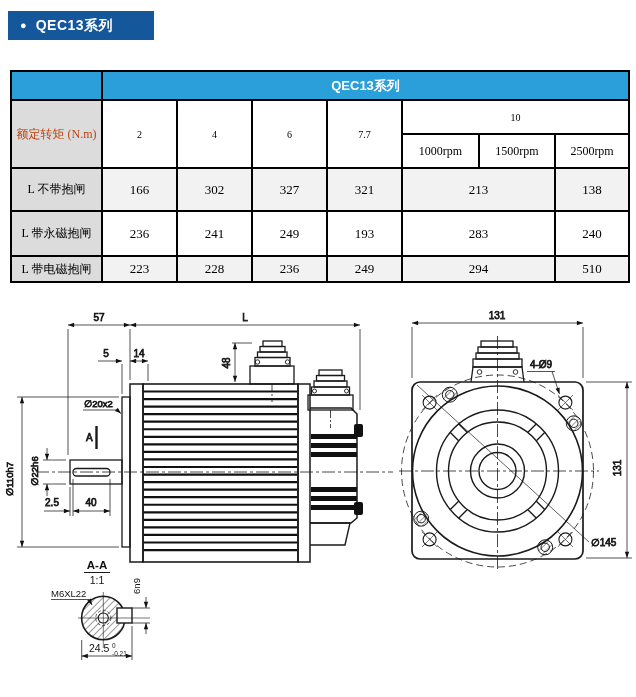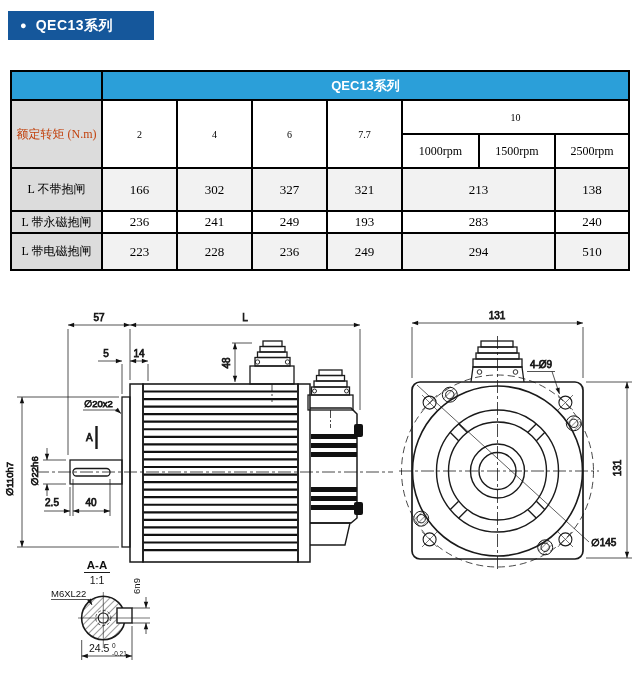--- a/index.html
+++ b/index.html
@@ -68,30 +68,30 @@
     </tr>
     <tr class="stripe" style="height:43px">
       <td class="lbl">L 不带抱闸</td>
       <td class="val">166</td>
       <td class="val">302</td>
       <td class="val">327</td>
       <td class="val">321</td>
       <td class="val" colspan="2">213</td>
       <td class="val">138</td>
     </tr>
-    <tr class="plain" style="height:22px">
+    <tr class="plain" style="height:45px">
       <td class="lbl">L 带永磁抱闸</td>
       <td class="val">236</td>
       <td class="val">241</td>
       <td class="val">249</td>
       <td class="val">193</td>
       <td class="val" colspan="2">283</td>
       <td class="val">240</td>
     </tr>
-    <tr class="stripe" style="height:37px">
+    <tr class="stripe" style="height:26px">
       <td class="lbl">L 带电磁抱闸</td>
       <td class="val">223</td>
       <td class="val">228</td>
       <td class="val">236</td>
       <td class="val">249</td>
       <td class="val" colspan="2">294</td>
       <td class="val">510</td>
     </tr>
   </tbody>
     </table>

